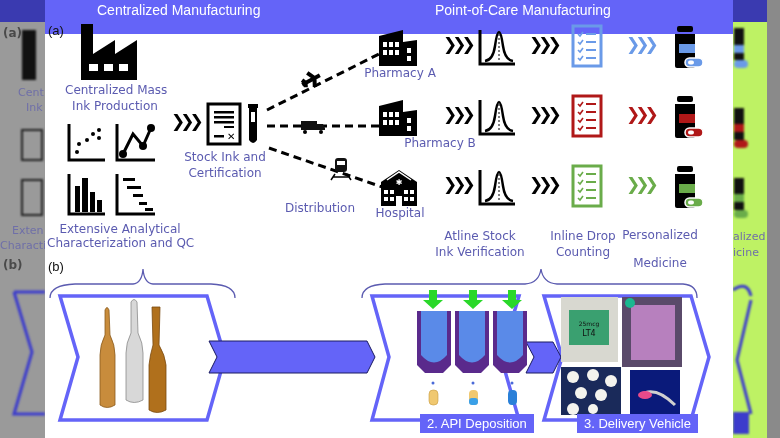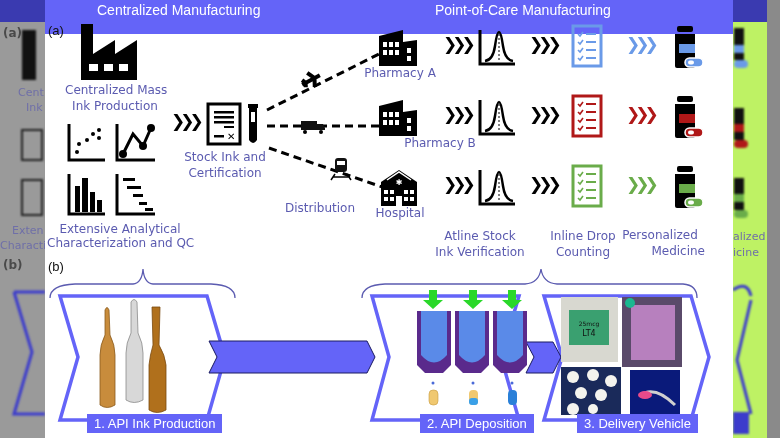--- a/index.html
+++ b/index.html
@@ -284,21 +284,21 @@
       <rect x="14" y="34" width="18" height="9" rx="4.5" fill="#6aac4a" stroke="#fff" stroke-width="1.5"></rect>
       <rect x="17" y="36.5" width="6" height="4" rx="2" fill="#fff"></rect>
     </svg>
     </div>
 
   <div class="lbl" style="left:385px;top:229px;width:100px;">Atline Stock</div>
   <div class="lbl" style="left:385px;top:245px;width:100px;">Ink Verification</div>
   <div class="lbl" style="left:498px;top:229px;width:80px;">Inline Drop</div>
   <div class="lbl" style="left:498px;top:245px;width:80px;">Counting</div>
   <div class="lbl" style="left:570px;top:228px;width:90px;">Personalized</div>
-  <div class="lbl" style="left:570px;top:244px;width:90px;text-align:right;">Medicine</div>
+  <div class="lbl" style="left:570px;top:256px;width:90px;">Medicine</div>
 
   <div class="plabel" style="left:3px;top:259px;">(b)</div>
   <svg class="icon" style="left:0;top:255px;" width="688" height="183" viewBox="0 0 688 183">
     <g>
         <path d="M5,43 Q5,30 30,29 L88,29 Q97,28 98,14 Q99,28 108,29 L166,29 Q190,30 190,43" stroke="#5b5bb0" stroke-width="1.3" fill="none"></path>
       </g>
     <g>
         <path d="M317,43 Q317,30 340,29 L480,29 Q494,28 496,14 Q498,28 512,29 L638,29 Q652,30 652,43" stroke="#5b5bb0" stroke-width="1.3" fill="none"></path>
       </g>
     <g>
@@ -377,16 +377,15 @@
         <circle cx="528" cy="154" r="6" fill="#f4f4ee"></circle>
         <circle cx="548" cy="154" r="5" fill="#f4f4ee"></circle>
       </g>
     <g>
         <rect x="585" y="115" width="50" height="45" fill="#0a1a7a"></rect>
         <path d="M595,140 Q610,130 630,150" stroke="#d0d0d0" stroke-width="3" fill="none"></path>
         <ellipse cx="600" cy="140" rx="7" ry="4" fill="#e84a8a"></ellipse>
       </g>
   </svg>
 
-  <div class="stepbox" style="left:42px;top:414px;">1. API Ink Production</div>
   <div class="stepbox" style="left:375px;top:414px;">2. API Deposition</div>
   <div class="stepbox" style="left:532px;top:414px;">3. Delivery Vehicle</div>
 </div>
 
 </body></html>

